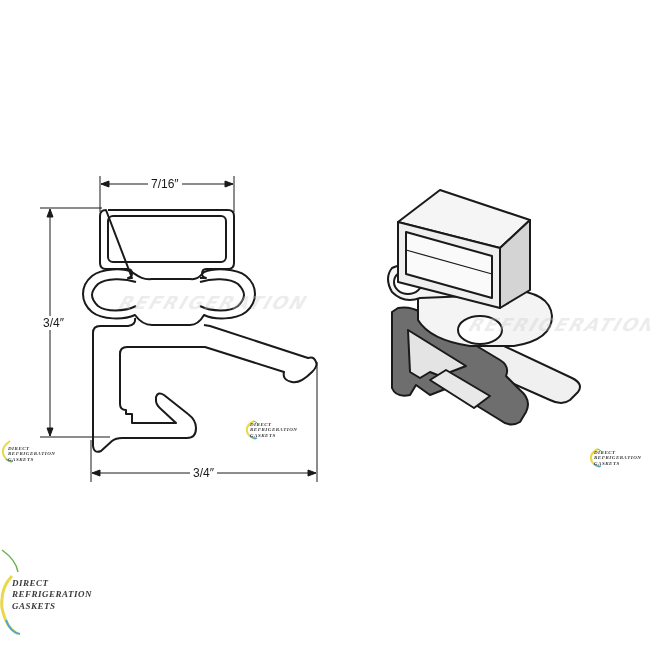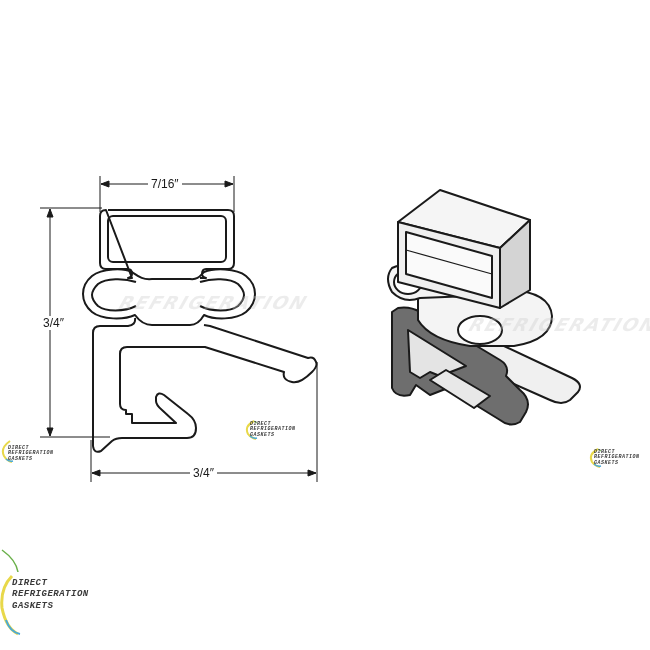--- a/index.html
+++ b/index.html
@@ -24,21 +24,21 @@
       font-family: "Liberation Sans", sans-serif;
       font-size: 12px;
       color: #1a1a1a;
       background: #ffffff;
       padding: 0 3px;
       line-height: 14px;
       white-space: nowrap;
     }
     .logo {
       position: absolute;
-      font-family: Liberation Mono, monospace;
+      font-family: Liberation Serif, serif;
       font-weight: bold;
       font-style: italic;
       color: #3a3a3a;
       line-height: 1.05;
       letter-spacing: 0.5px;
       text-transform: uppercase;
     }
     .logo .swoosh {
       position: absolute;
     }

